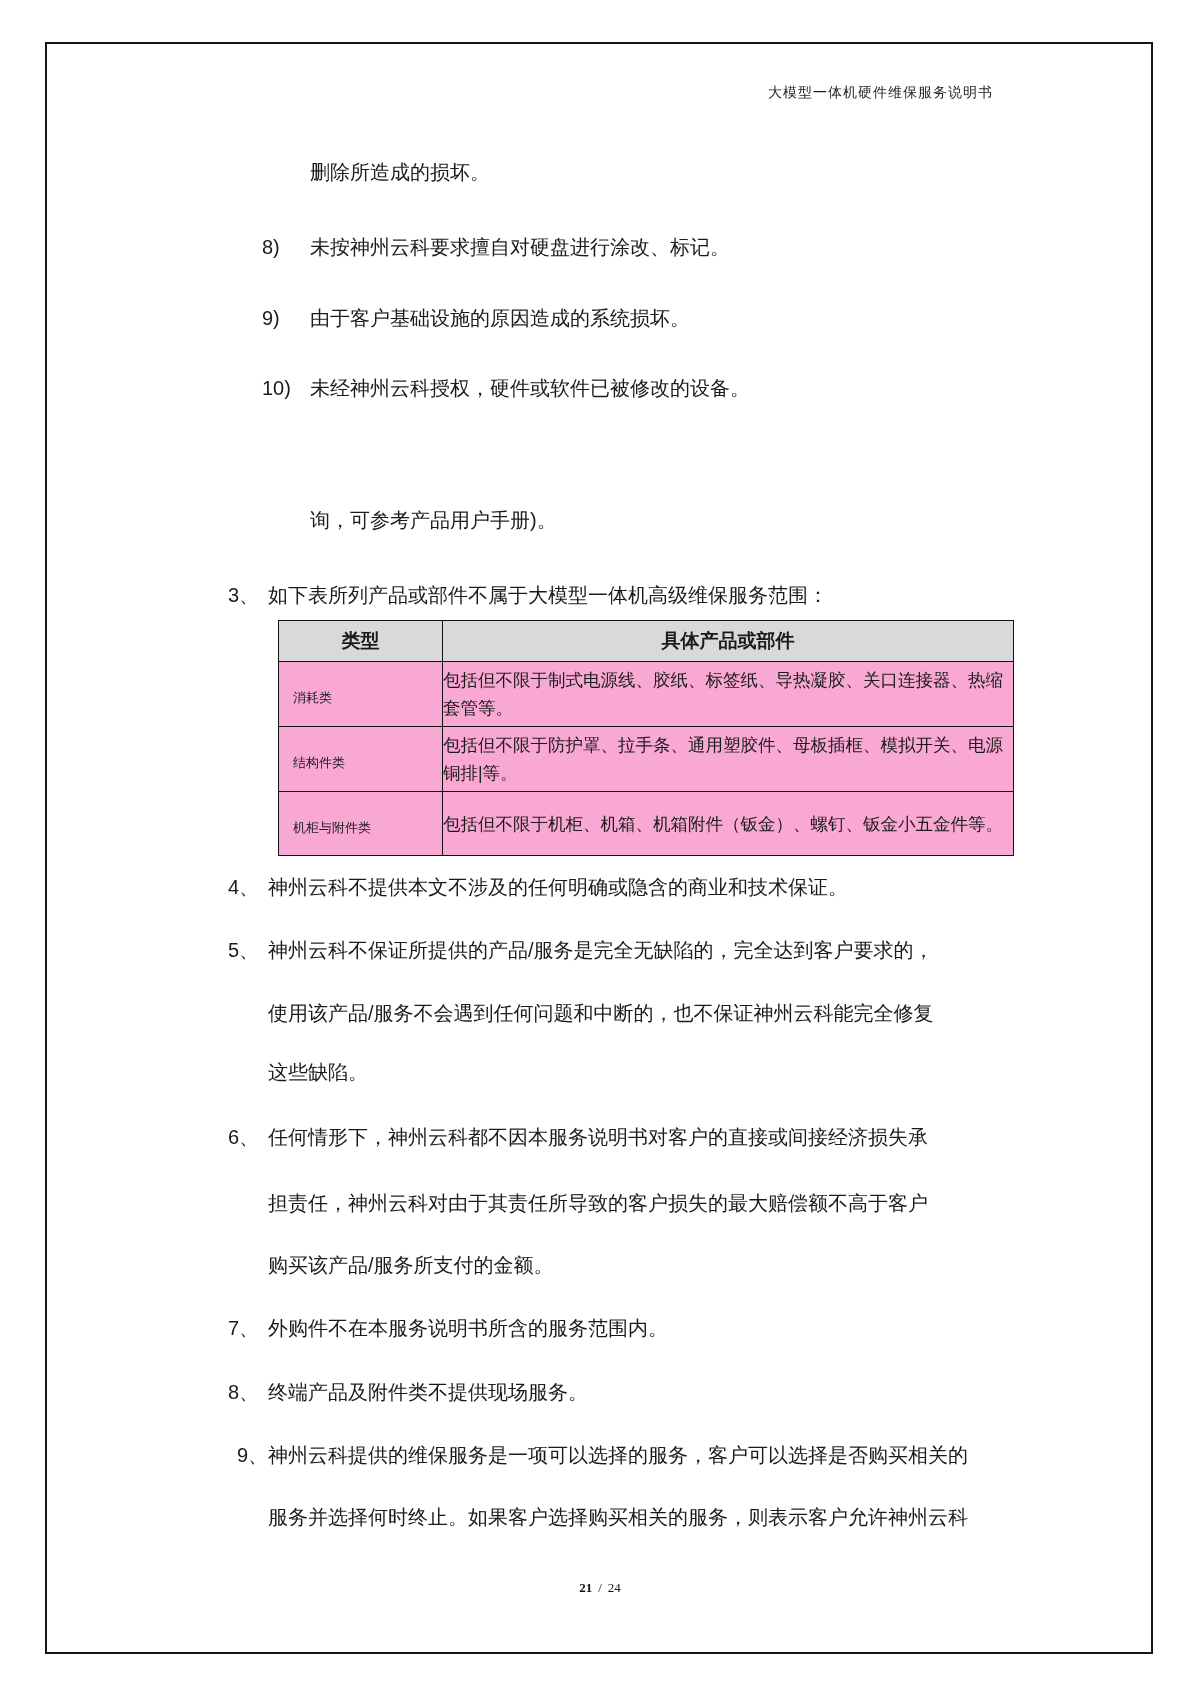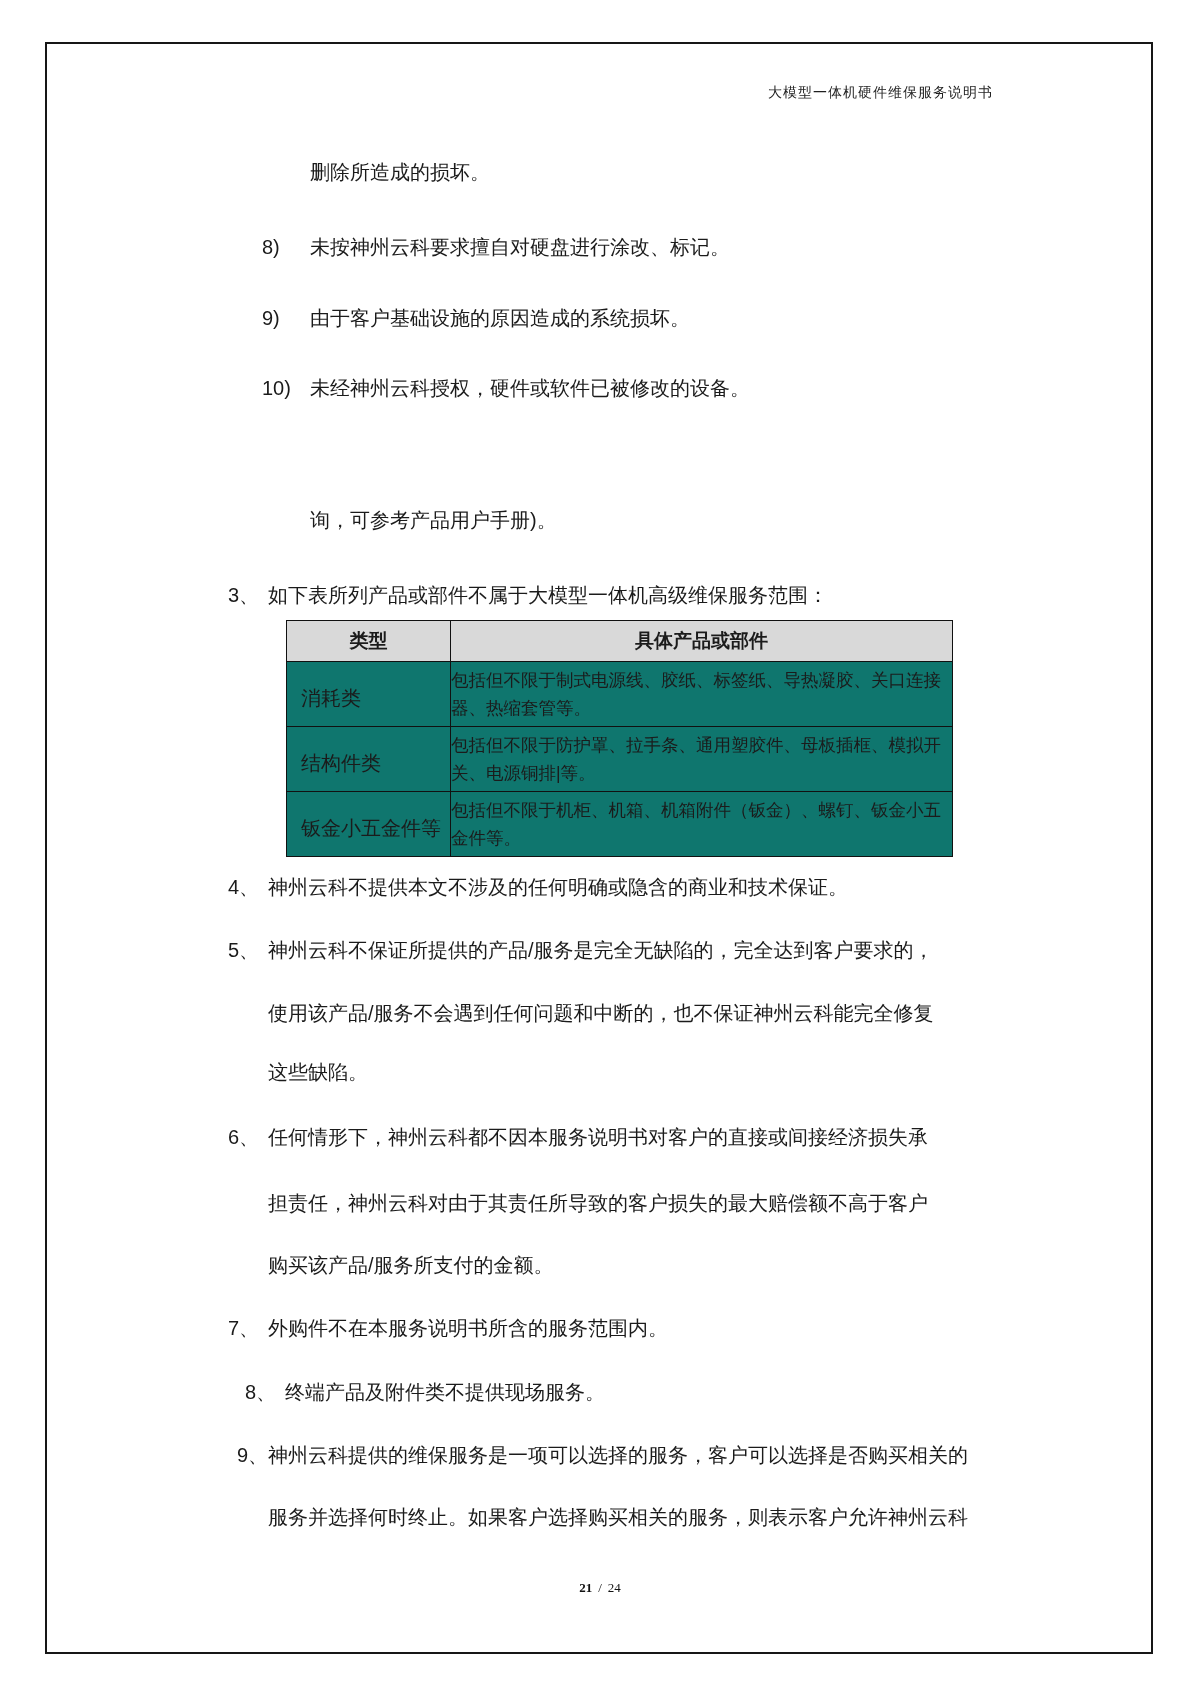--- a/index.html
+++ b/index.html
@@ -16,31 +16,31 @@
     font-family:"Liberation Serif", serif; font-size:14px; letter-spacing:1px;
     color:#1f1f1f; white-space:nowrap;
   }
   .tline {
     position:absolute; white-space:nowrap;
     font-size:20px; line-height:28px; color:#1b1b1b;
   }
   .snum { display:inline-block; width:48px; }
   .mnum { display:inline-block; width:40px; }
   table.spec {
-    position:absolute; left:286px; top:620px; width:667px;
+    position:absolute; left:278px; top:620px; width:736px;
     border-collapse:collapse; table-layout:fixed;
-    font-size:17.5px; color:#1b1b1b; background:#0f766e;
+    font-size:17.5px; color:#1b1b1b; background:#f9a8d4;
   }
   .spec th, .spec td { border:1.6px solid #111111; box-sizing:border-box; }
   .spec th.col-type { width:164px; }
   .spec th {
     background:#d9d9d9; font-size:19px; font-weight:bold;
     height:41px; text-align:center; padding:0;
   }
-  .spec td.cat { font-size:20px; padding:8px 4px 0 14px; vertical-align:middle; height:64px; }
+  .spec td.cat { font-size:13px; padding:8px 4px 0 14px; vertical-align:middle; height:64px; }
   .spec td.det { padding:4px 2px 4px 0; line-height:28px; vertical-align:middle;margin-left:36px; }
   .ftr {
     position:absolute; left:0; right:0; top:1580px; text-align:center;
     font-family:"Liberation Serif", serif; font-size:13px; color:#111111;
   }
   .ftr .cur { font-weight:bold; }
   .ftr .sep { margin:0 6px; }
 </style>
 </head>
 <body>
@@ -75,21 +75,21 @@
     </tr>
     <tr>
       <td class="cat">消耗类</td>
       <td class="det">包括但不限于制式电源线、胶纸、标签纸、导热凝胶、关口连接器、热缩套管等。</td>
     </tr>
     <tr>
       <td class="cat">结构件类</td>
       <td class="det">包括但不限于防护罩、拉手条、通用塑胶件、母板插框、模拟开关、电源铜排|等。</td>
     </tr>
     <tr>
-      <td class="cat">钣金小五金件等</td>
+      <td class="cat">机柜与附件类</td>
       <td class="det">包括但不限于机柜、机箱、机箱附件（钣金）、螺钉、钣金小五金件等。</td>
     </tr>
   </tbody>
     </table>
 
   <div class="tline" style="left:228px; top:873px;">
     <span class="mnum">4、</span><span>神州云科不提供本文不涉及的任何明确或隐含的商业和技术保证。</span>
   </div>
 
   <div class="tline" style="left:228px; top:936px;">
@@ -101,21 +101,21 @@
   <div class="tline" style="left:228px; top:1123px;">
     <span class="mnum">6、</span><span>任何情形下，神州云科都不因本服务说明书对客户的直接或间接经济损失承</span>
   </div>
   <div class="tline" style="left:268px; top:1189px;">担责任，神州云科对由于其责任所导致的客户损失的最大赔偿额不高于客户</div>
   <div class="tline" style="left:268px; top:1251px;">购买该产品/服务所支付的金额。</div>
 
   <div class="tline" style="left:228px; top:1314px;">
     <span class="mnum">7、</span><span>外购件不在本服务说明书所含的服务范围内。</span>
   </div>
 
-  <div class="tline" style="left:228px; top:1378px;margin-left:17px;">
+  <div class="tline" style="left:228px; top:1378px;">
     <span class="mnum">8、</span><span>终端产品及附件类不提供现场服务。</span>
   </div>
 
   <div class="tline" style="left:228px; top:1441px;text-align:right;">
     <span class="mnum">9、</span><span>神州云科提供的维保服务是一项可以选择的服务，客户可以选择是否购买相关的</span>
   </div>
   <div class="tline" style="left:268px; top:1503px;">服务并选择何时终止。如果客户选择购买相关的服务，则表示客户允许神州云科</div>
 
   <div class="ftr">
     <span class="cur">21</span><span class="sep">/</span><span>24</span>

